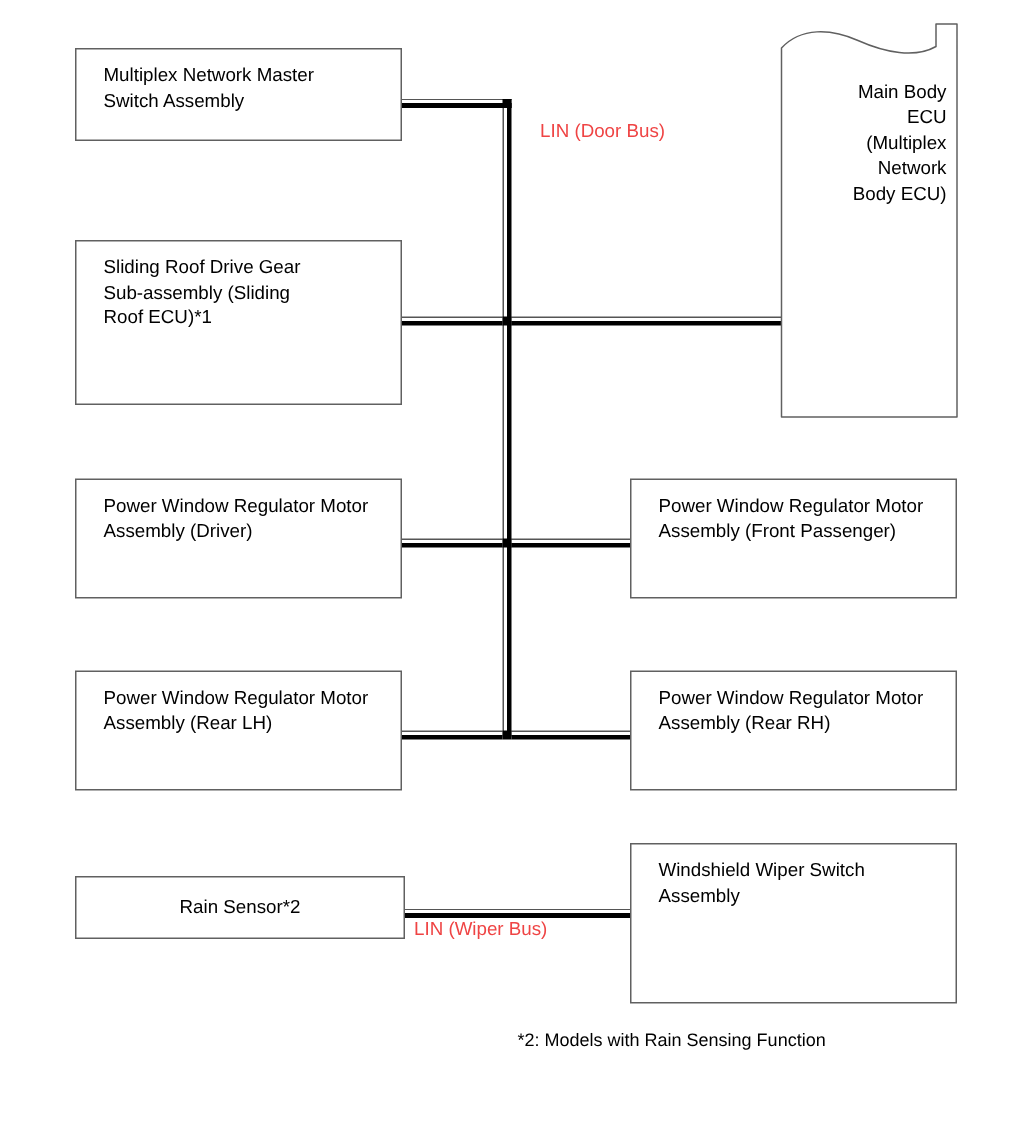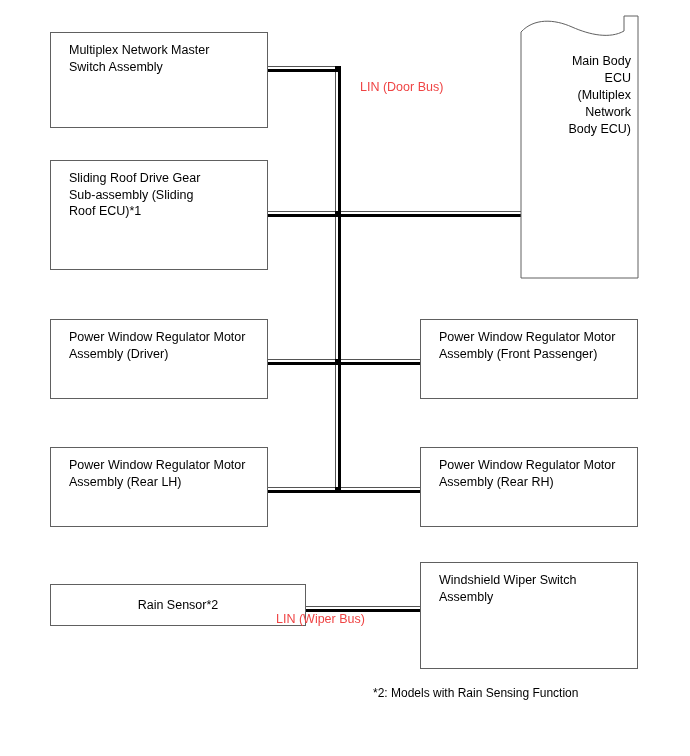--- a/index.html
+++ b/index.html
@@ -129,21 +129,21 @@
   <div class="bus-h" style="left:267px; top:359px; width:68px;"></div>
   <div class="bus-h" style="left:341px; top:359px; width:80px;"></div>
   <div class="bus-joint" style="left:335px; top:359px; width:6px; height:6px;"></div>
 
   <div class="bus-h" style="left:267px; top:487px; width:68px;"></div>
   <div class="bus-h" style="left:341px; top:487px; width:80px;"></div>
   <div class="bus-joint" style="left:335px; top:487px; width:6px; height:6px;"></div>
 
   <div class="bus-h" style="left:267px; top:606px; width:154px;"></div>
 
-  <div class="node" style="left:50px; top:32px; width:218px; height:96px;">
+  <div class="node" style="left:50px; top:32px; width:218px; height:62px;">
     <div class="node-label">Multiplex Network Master
 Switch Assembly</div>
   </div>
 
   <div class="node" style="left:50px; top:160px; width:218px; height:110px;padding-left:16px;">
     <div class="node-label">Sliding Roof Drive Gear
 Sub-assembly (Sliding
 Roof ECU)*1</div>
   </div>
 
@@ -160,21 +160,21 @@
   <div class="node" style="left:50px; top:447px; width:218px; height:80px;">
     <div class="node-label">Power Window Regulator Motor
 Assembly (Rear LH)</div>
   </div>
 
   <div class="node" style="left:420px; top:447px; width:218px; height:80px;">
     <div class="node-label">Power Window Regulator Motor
 Assembly (Rear RH)</div>
   </div>
 
-  <div class="node centered" style="left:50px; top:584px; width:256px; height:42px;">
+  <div class="node centered" style="left:50px; top:584px; width:220px; height:42px;">
     <div class="node-label">Rain Sensor*2</div>
   </div>
 
   <div class="node" style="left:420px; top:562px; width:218px; height:107px;">
     <div class="node-label">Windshield Wiper Switch
 Assembly</div>
   </div>
 
   <div class="ecu-node" style="left:520px; top:15px; width:119px; height:264px;">
     <svg width="119" height="264" viewBox="0 0 119 264">
@@ -192,15 +192,15 @@
 (Multiplex
 Network
 Body ECU)</div>
   </div>
 
   <div class="bus-label" style="left:360px; top:80px;">LIN (Door Bus)</div>
 
   <div class="bus-label" style="left:276px; top:612px;text-align:center;">LIN (Wiper Bus)</div>
 
 
-  <div class="footnote" style="left:345px; top:686px;margin-left:28px;">*2: Models with Rain Sensing Function</div>
+  <div class="footnote" style="left:345px; top:686px;">*2: Models with Rain Sensing Function</div>
 
 </div>
 
 </body></html>

